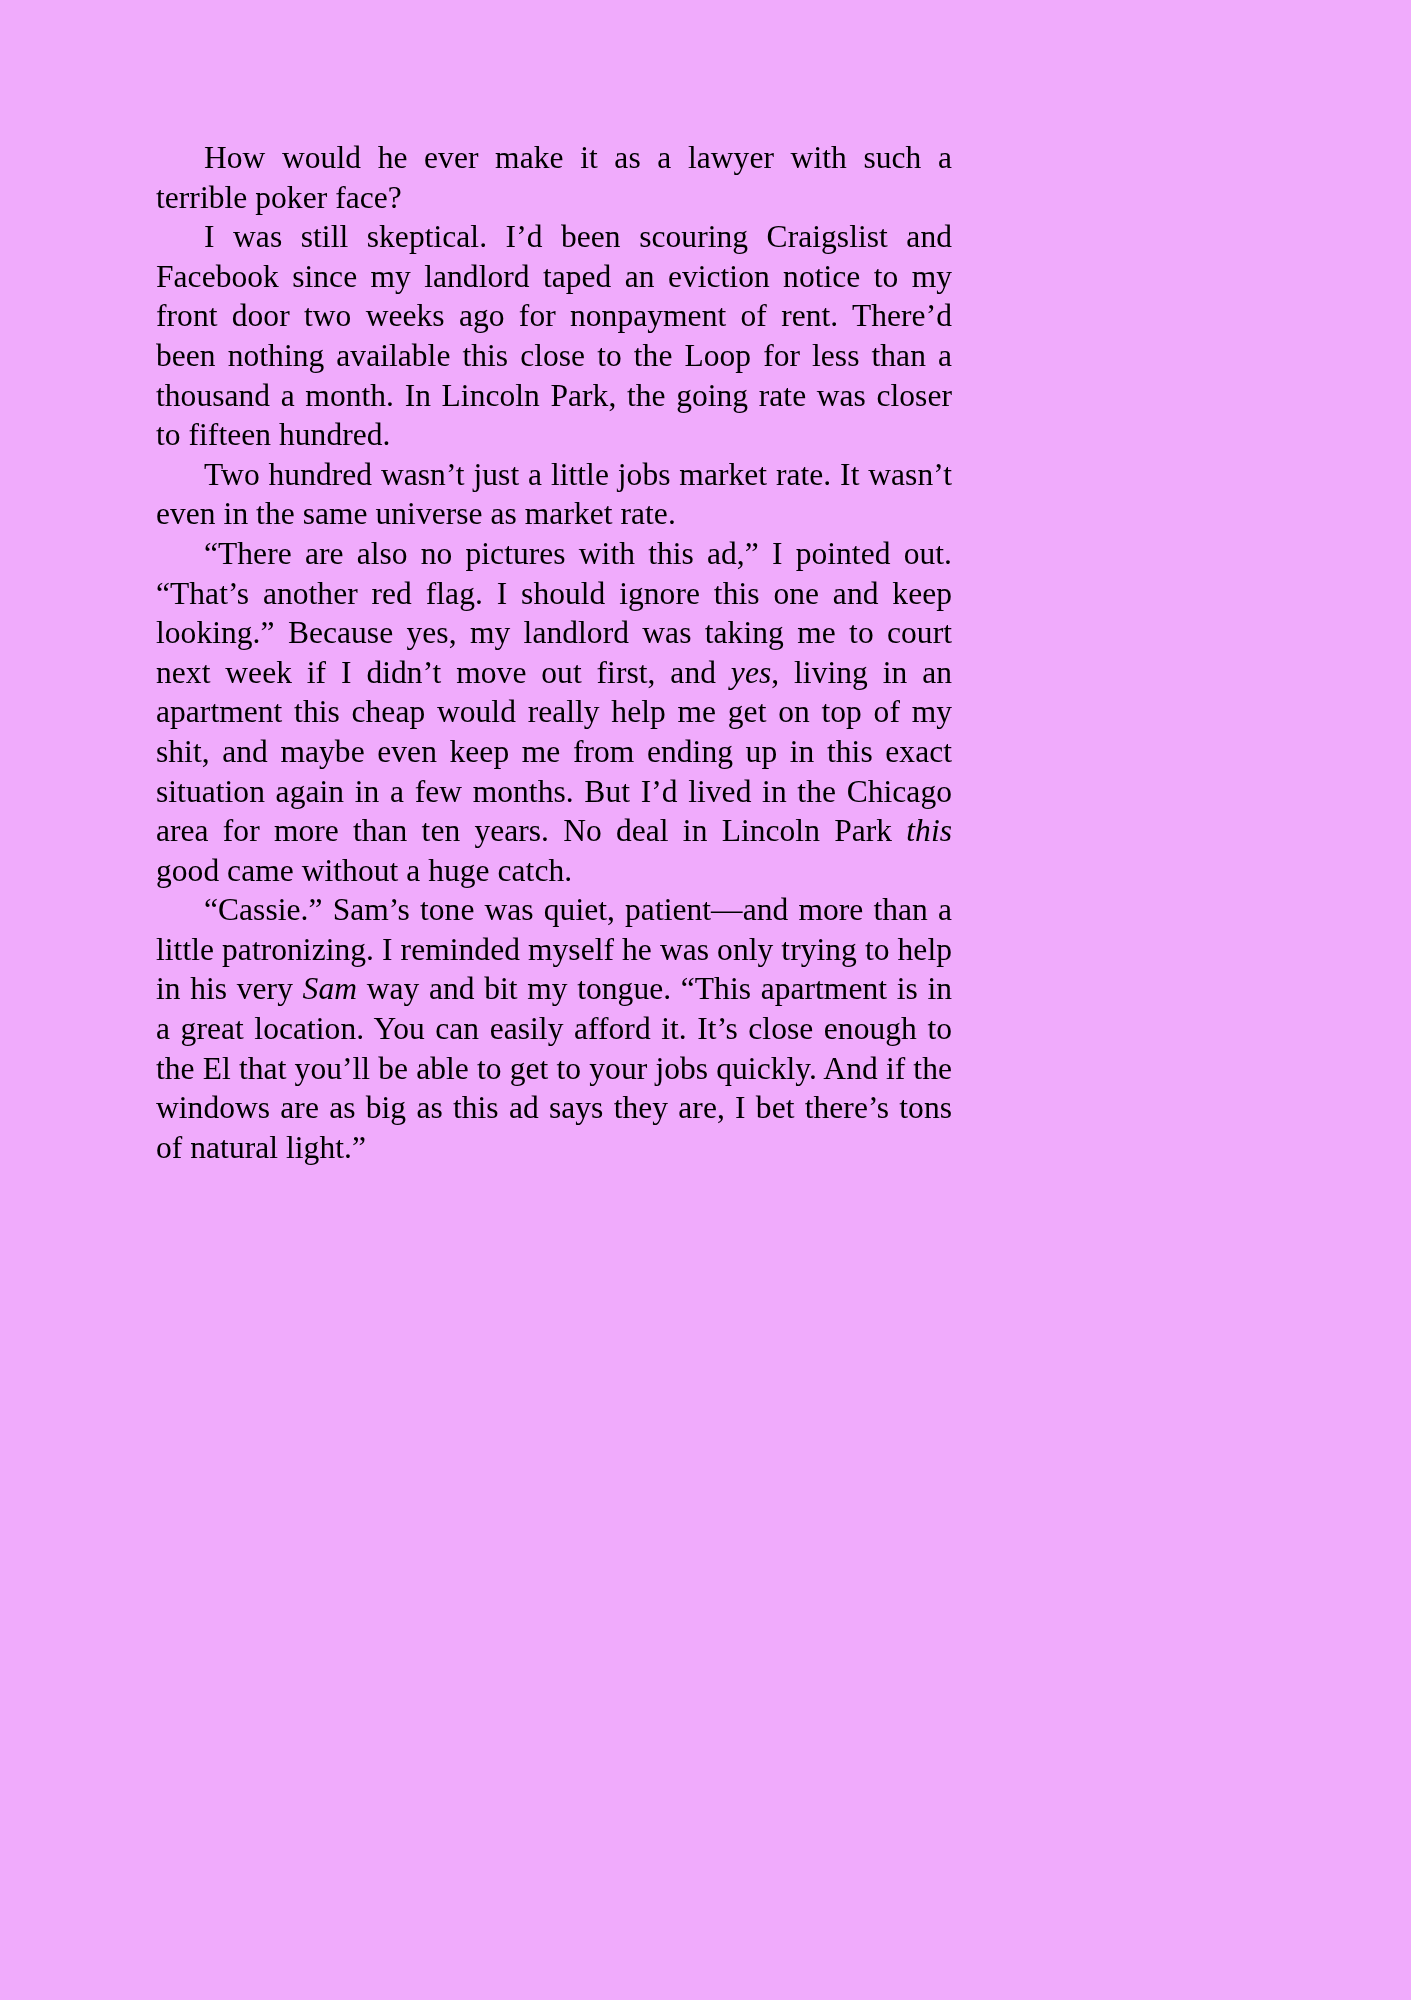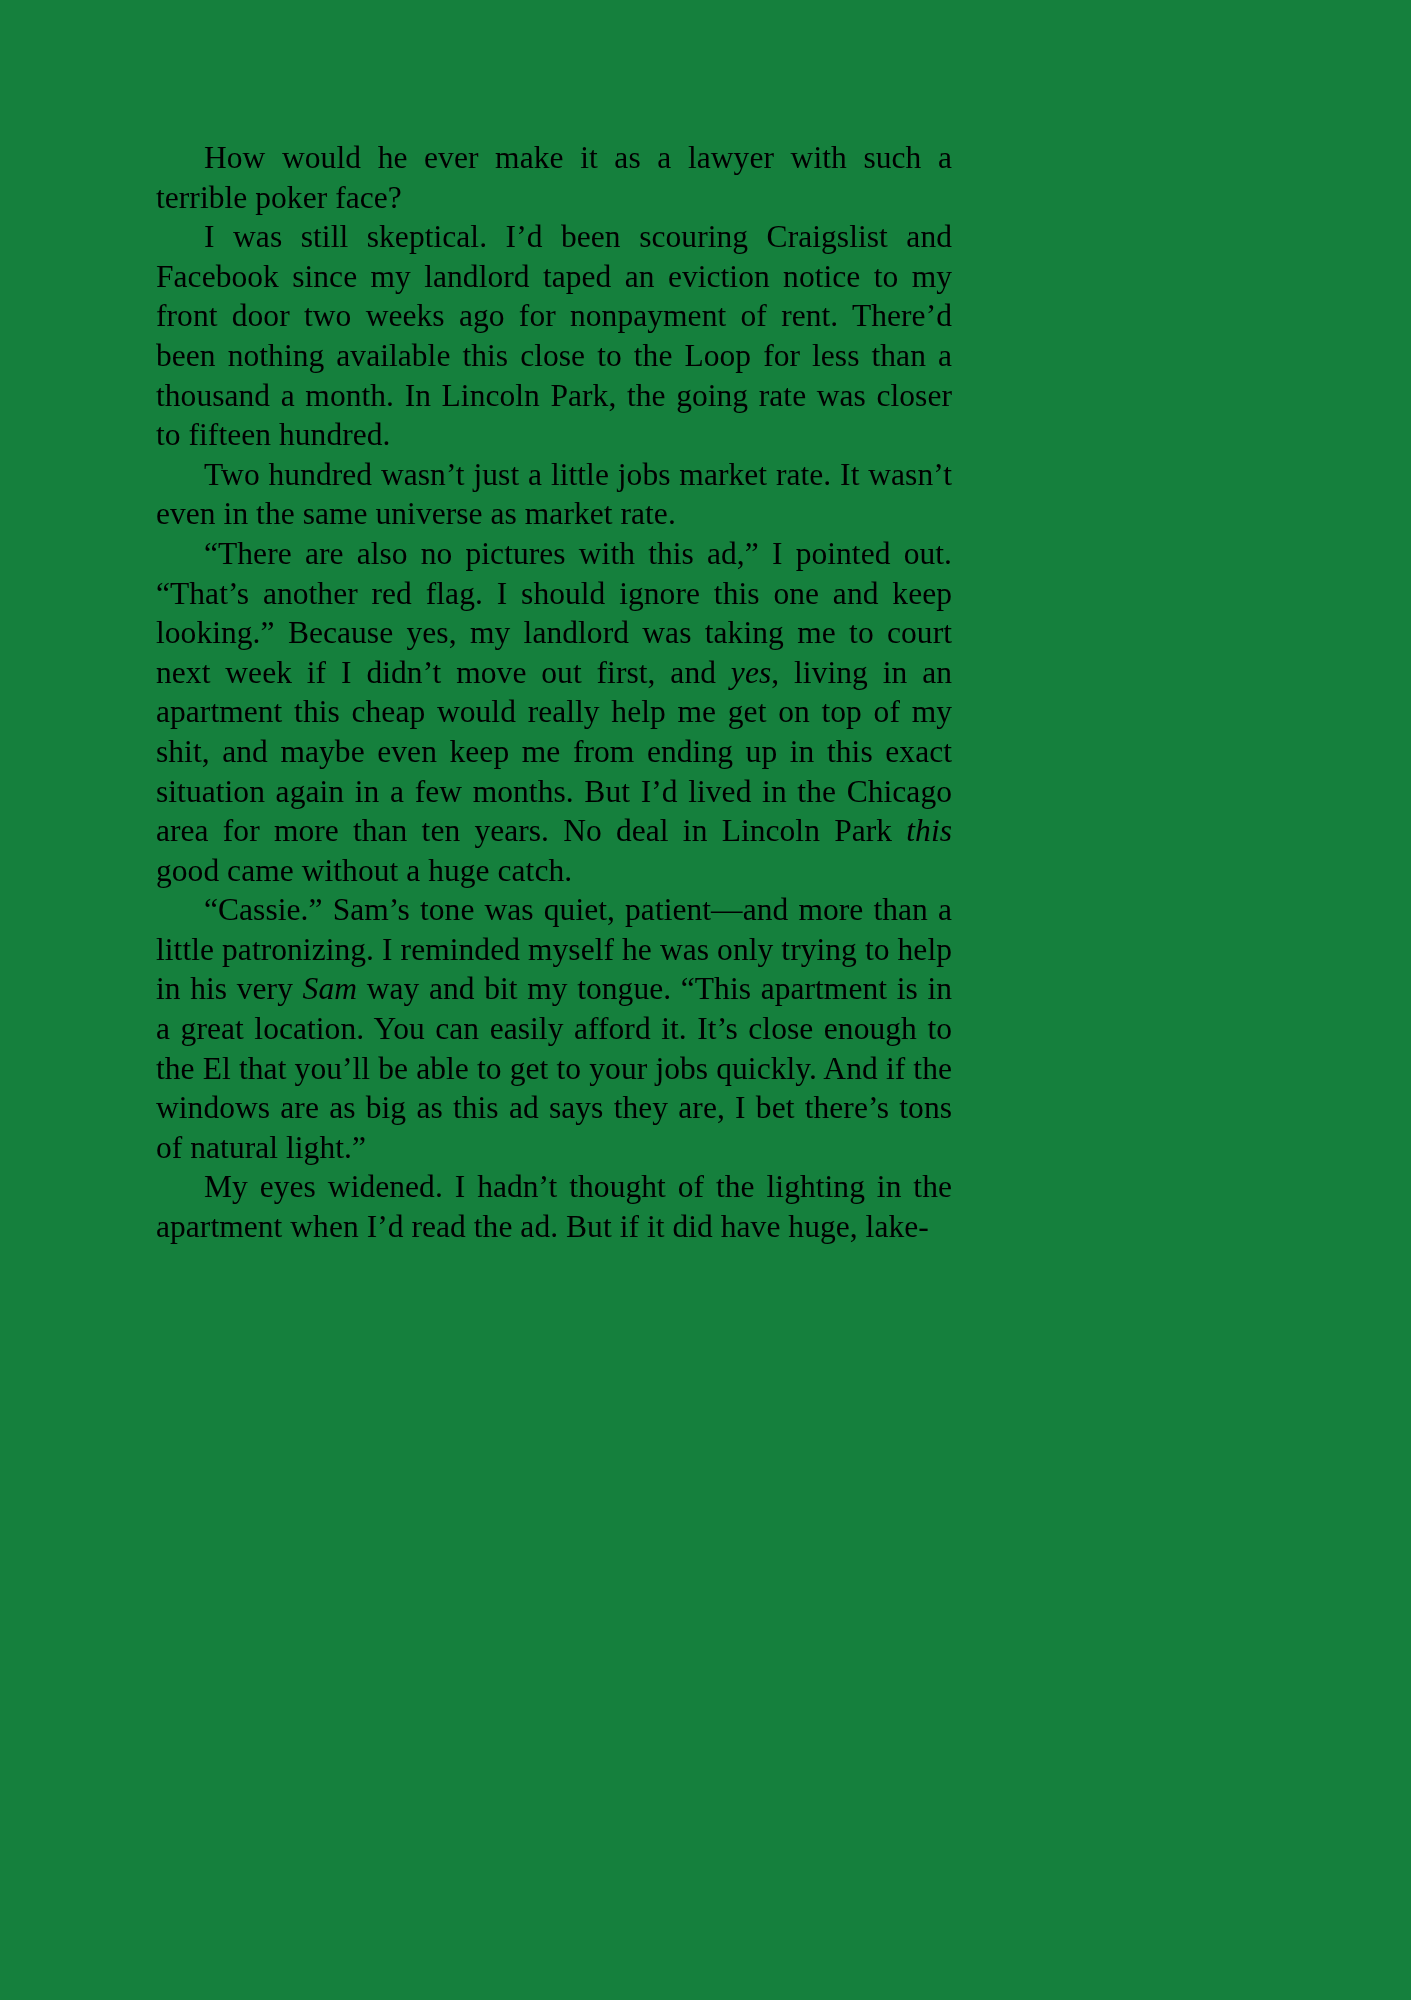--- a/index.html
+++ b/index.html
@@ -14,21 +14,21 @@
     font-family: "Liberation Serif", "DejaVu Serif", serif;
     color: #000000;
     overflow: hidden;
   }
 
   #page {
     position: absolute;
     top: 0; left: 0;
     width: 1411px;
     height: 2000px;
-    background: #15803d;
+    background: #f0abfc;
   }
 
   #text-block {
     position: absolute;
     left: 156px;
     top: 138px;
     width: 796px;
   }
 
   p.para {
@@ -60,15 +60,14 @@
 </head>
 <body>
 
 <div id="page">
   <div id="text-block">
       <p class="para last-line-left"><span>How would he ever make it as a lawyer with such a terrible poker face?</span></p>
       <p class="para last-line-left"><span>I was still skeptical. I’d been scouring Craigslist and Facebook since my landlord taped an eviction notice to my front door two weeks ago for nonpayment of rent. There’d been nothing available this close to the Loop for less than a thousand a month. In Lincoln Park, the going rate was closer to fifteen hundred.</span></p>
       <p class="para last-line-left"><span>Two hundred wasn’t just a little jobs market rate. It wasn’t even in the same universe as market rate.</span></p>
       <p class="para last-line-left"><span>“There are also no pictures with this ad,” I pointed out. “That’s another red flag. I should ignore this one and keep looking.” Because yes, my landlord was taking me to court next week if I didn’t move out first, and </span><em>yes</em><span>, living in an apartment this cheap would really help me get on top of my shit, and maybe even keep me from ending up in this exact situation again in a few months. But I’d lived in the Chicago area for more than ten years. No deal in Lincoln Park </span><em>this</em><span> good came without a huge catch.</span></p>
       <p class="para last-line-left"><span>“Cassie.” Sam’s tone was quiet, patient—and more than a little patronizing. I reminded myself he was only trying to help in his very </span><em>Sam</em><span> way and bit my tongue. “This apartment is in a great location. You can easily afford it. It’s close enough to the El that you’ll be able to get to your jobs quickly. And if the windows are as big as this ad says they are, I bet there’s tons of natural light.”</span></p>
-      <p class="para last-line-left"><span>My eyes widened. I hadn’t thought of the lighting in the apartment when I’d read the ad. But if it did have huge, lake-</span></p>
     </div>
 </div>
 
 </body></html>

